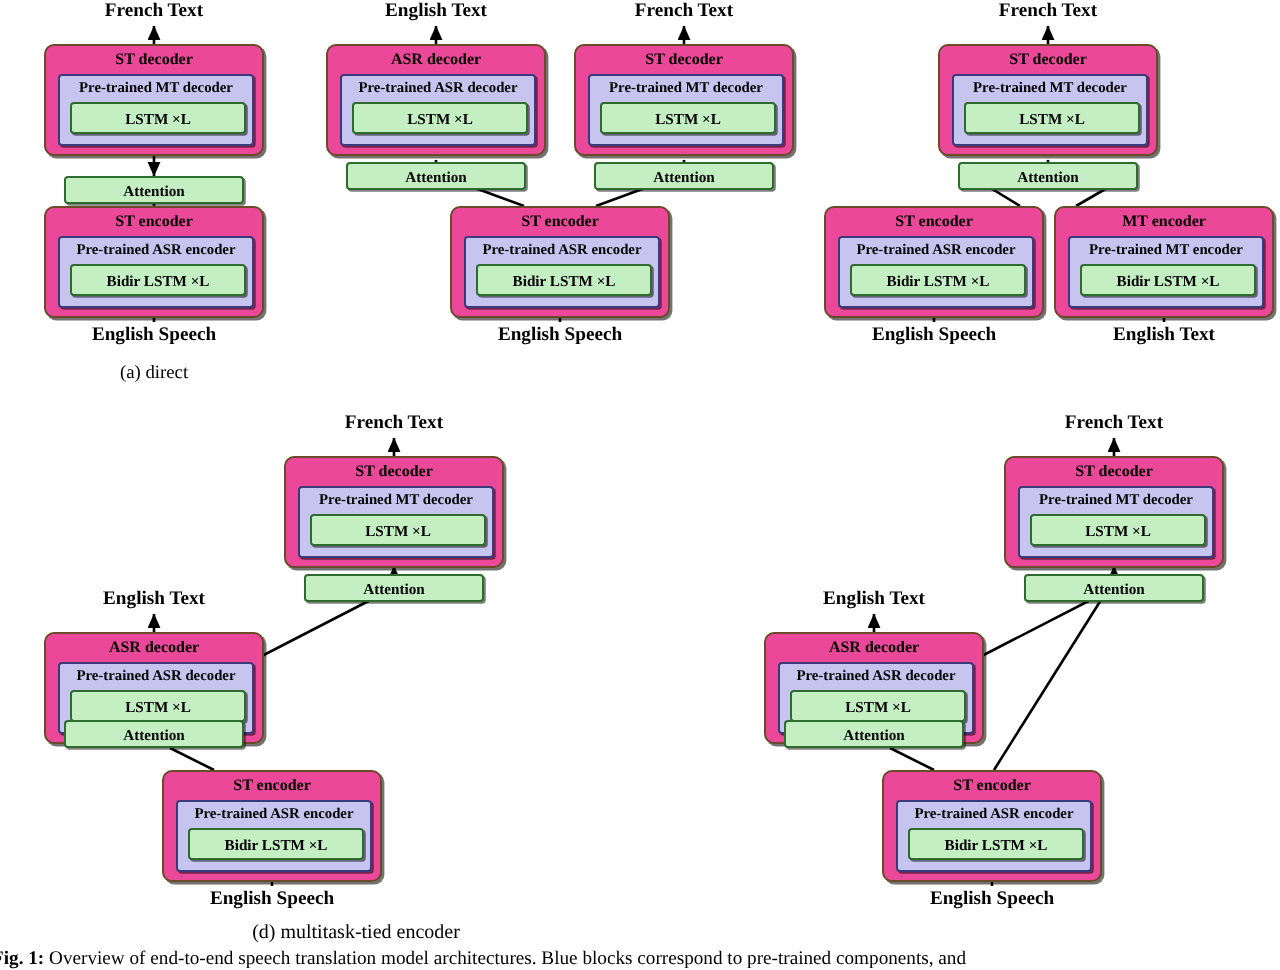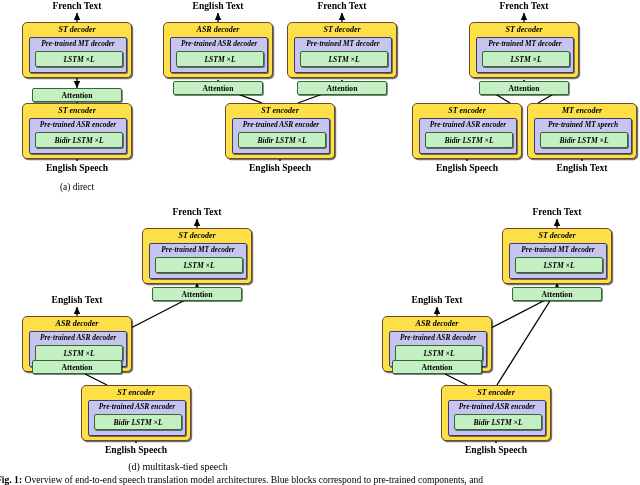--- a/index.html
+++ b/index.html
@@ -7,23 +7,22 @@
     width:640px;height:485px;position:relative;overflow:hidden;
     font-family:"Liberation Serif","DejaVu Serif",serif;
     color:#000;
   }
   .fig{position:absolute;left:0;top:0;width:590px;height:485px;}
 
   
   .node{position:absolute;box-sizing:border-box;}
 
   .outer{
-    background:#fde047;border:1px solid #6b4a2a;border-radius:5px;
+    background:#ec4899;border:1px solid #6b4a2a;border-radius:5px;
     box-shadow:1.2px 1.2px 0 rgba(0,0,0,.55);
-    font-style:italic;
   }
   .mid{
     background:#c7c5ef;border:1px solid #3b3a7a;border-radius:2px;
     box-shadow:.9px .9px 0 rgba(0,0,0,.5);
   }
   .inner{
     background:#c3efc3;border:1px solid #2f6b2f;border-radius:2px;
     box-shadow:.9px .9px 0 rgba(0,0,0,.5);
   }
   .attn{
@@ -194,21 +193,21 @@
       <div class="t-mid" style="top:1px;font-size:7.4px;">Pre-trained ASR encoder</div>
       <div class="node inner" style="left:5px;top:13px;width:88px;height:16px;">
         <div class="t-inner" style="top:3px;font-size:7.6px;">Bidir LSTM ×L</div>
       </div>
     </div>
   </div>
 
   <div class="node outer" style="left:527px;top:103px;width:110px;height:56px;">
     <div class="t-outer" style="top:2px;font-size:8px;">MT encoder</div>
     <div class="node mid" style="left:6px;top:14px;width:98px;height:36px;">
-      <div class="t-mid" style="top:1px;font-size:7.4px;">Pre-trained MT speech</div>
+      <div class="t-mid" style="top:1px;font-size:7.4px;">Pre-trained MT encoder</div>
       <div class="node inner" style="left:5px;top:13px;width:88px;height:16px;">
         <div class="t-inner" style="top:3px;font-size:7.6px;">Bidir LSTM ×L</div>
       </div>
     </div>
   </div>
 
   <div class="io" style="left:417px;top:162px;width:100px;font-size:9.6px;">English Speech</div>
   <div class="io" style="left:532px;top:162px;width:100px;font-size:9.6px;">English Text</div>
 
 
@@ -249,21 +248,21 @@
     <div class="node mid" style="left:6px;top:14px;width:98px;height:36px;">
       <div class="t-mid" style="top:1px;font-size:7.4px;">Pre-trained ASR encoder</div>
       <div class="node inner" style="left:5px;top:13px;width:88px;height:16px;">
         <div class="t-inner" style="top:3px;font-size:7.6px;">Bidir LSTM ×L</div>
       </div>
     </div>
   </div>
 
   <div class="io" style="left:86px;top:444px;width:100px;font-size:9.6px;">English Speech</div>
 
-  <div class="sub" style="left:103px;top:461px;width:150px;font-size:10px;">(d) multitask-tied speech</div>
+  <div class="sub" style="left:103px;top:461px;width:150px;font-size:10px;">(d) multitask-tied encoder</div>
 
   <div class="io" style="left:507px;top:206px;width:100px;font-size:9.6px;">French Text</div>
 
   <div class="node outer" style="left:502px;top:228px;width:110px;height:56px;">
     <div class="t-outer" style="top:2px;font-size:8px;">ST decoder</div>
     <div class="node mid" style="left:6px;top:14px;width:98px;height:36px;">
       <div class="t-mid" style="top:1px;font-size:7.4px;">Pre-trained MT decoder</div>
       <div class="node inner" style="left:5px;top:13px;width:88px;height:16px;">
         <div class="t-inner" style="top:3px;font-size:7.6px;">LSTM ×L</div>
       </div>

